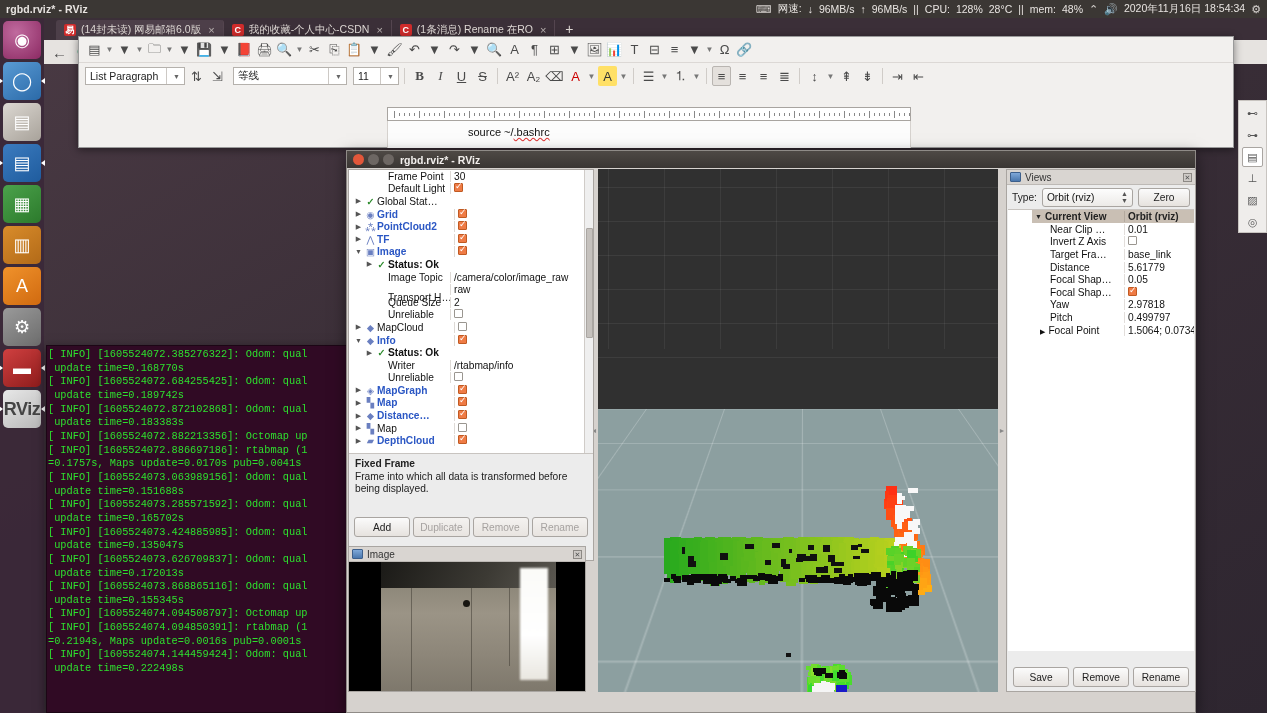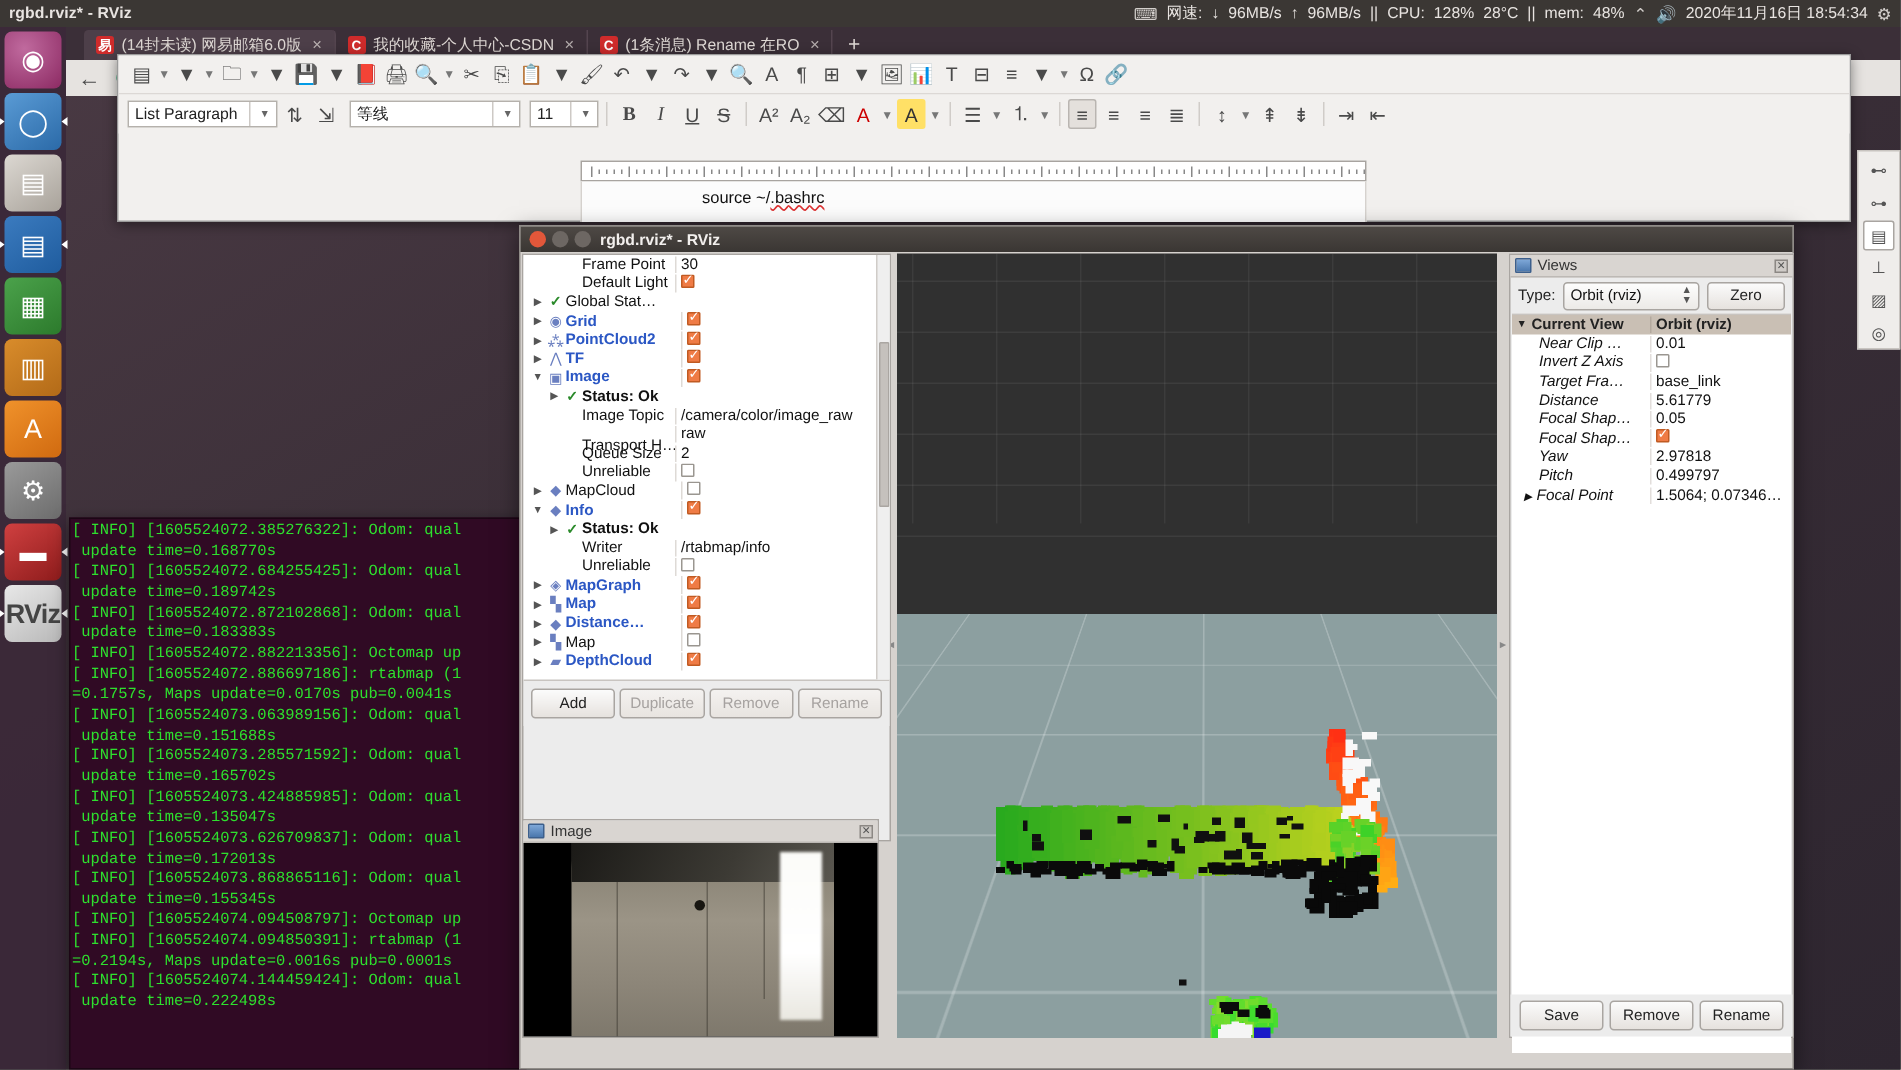--- a/index.html
+++ b/index.html
@@ -187,27 +187,27 @@
     background:#ececec; border:1px solid #a9a5a1;}
   #vtype{ height:24px; display:flex; align-items:center; gap:5px; padding:0 5px;}
   #vtype .lb{ font-size:10.2px; color:#222;}
   #vsel{ flex:1; height:19px; border:1px solid #a9a5a1; border-radius:3px;
     background:linear-gradient(#fdfdfd,#eceae7); display:flex; align-items:center;
     padding:0 4px; font-size:10.2px; color:#111;}
   #vsel .sp{ margin-left:auto; font-size:7px; color:#555; line-height:7px;}
   #vzero{ width:52px; height:19px; border:1px solid #a9a5a1; border-radius:3px;
     background:linear-gradient(#fbfbfb,#e6e2de); font-size:10.2px; color:#222;
     display:flex; align-items:center; justify-content:center;}
-  #vtable{ margin:0 1px; height:493px; background:#fff; border-top:1px solid #c8c4c0;}
+  #vtable{ margin:0 1px; height:442px; background:#fff; border-top:1px solid #c8c4c0;padding-left:24px;}
   .vhdr{ height:13px; background:#c9bfb4; display:flex; align-items:center;
     font-size:10px; font-weight:bold; color:#222;}
   .vhdr .c1{ width:92px; display:flex; align-items:center; padding-left:3px;}
   .vhdr .c2{ flex:1; padding-left:3px; border-left:1px solid #b3a99e;}
   .vrow{ height:12.6px; display:flex; align-items:center; font-size:10.2px; color:#111;}
-  .vrow .c1{ width:92px; padding-left:18px; overflow:hidden; white-space:nowrap;font-style:italic;}
+  .vrow .c1{ width:92px; padding-left:18px; overflow:hidden; white-space:nowrap;}
   .vrow .c1.arr{ padding-left:8px;}
   .vrow .c2{ flex:1; padding-left:3px; border-left:1px solid #e2dedb; overflow:hidden;
     white-space:nowrap;}
   #vbtns{ position:absolute; left:0; bottom:0; width:100%; height:28px; display:flex;
     align-items:center; gap:4px; padding:0 6px; background:#ececec;}
   .vbtn{ flex:1; height:20px; border:1px solid #a9a5a1; border-radius:3px;
     background:linear-gradient(#fbfbfb,#e6e2de); font-size:10.2px; color:#222;
     display:flex; align-items:center; justify-content:center;}
 
   
@@ -1635,20 +1635,24 @@
         <div class="trow">
           <span class="exp">▶</span>
           <span class="tic" style="color: rgb(106, 127, 192);">▰</span>
           <span class="nm blue" style="width: 77px;">DepthCloud</span>
           <span class="vl"><span class="cb on"></span></span>
         </div>
         <div id="dscroll">
         <div id="dthumb"></div>
       </div>
     </div>
+    <div id="dhelp">
+      <b>Fixed Frame</b><br>
+      <span>Frame into which all data is transformed before being displayed.</span>
+    </div>
     <div id="dbtns">
         <div class="dbtn">Add</div>
         <div class="dbtn dis">Duplicate</div>
         <div class="dbtn dis">Remove</div>
         <div class="dbtn dis">Rename</div>
       </div>
   </div>
 
   <div id="imgdock">
     <div class="dockhdr">

